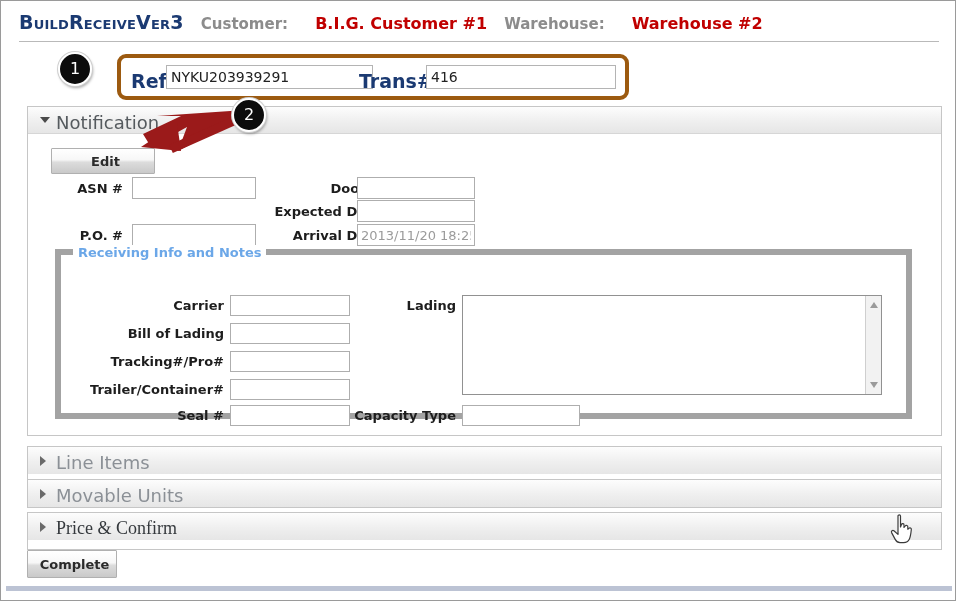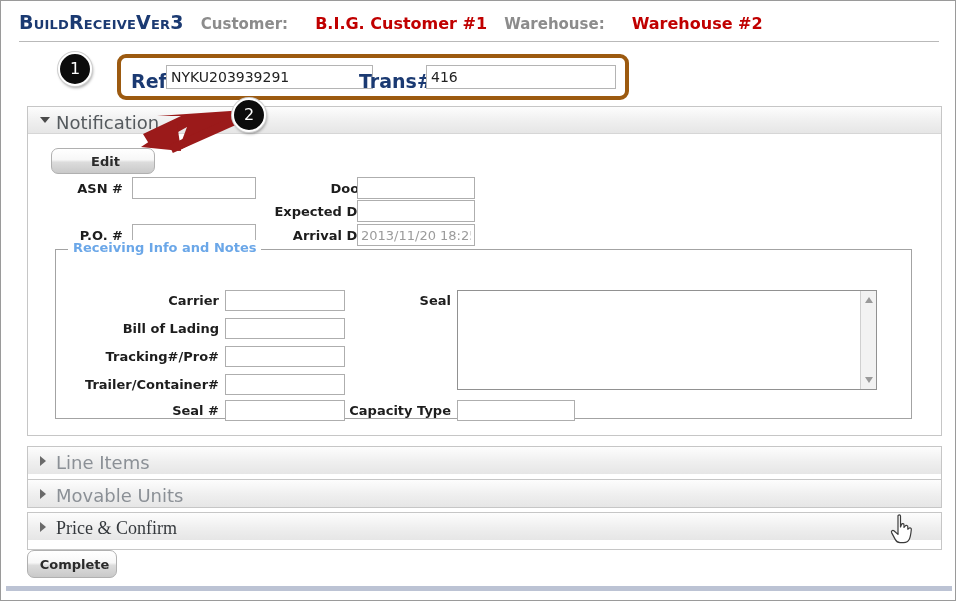--- a/index.html
+++ b/index.html
@@ -130,21 +130,21 @@
 
   #panel-notification { top: 105px; height: 330px; }
   #panel-line-items   { top: 445px; height: 40px; }
   #panel-movable      { top: 478px; height: 29px; }
   #panel-price        { top: 511px; height: 38px; font-family: Liberation Serif, serif; }
 
   
   .btn {
     position: absolute;
     border: 1px solid #b0b0b0;
-    border-radius: 7px;
+    border-radius: 1px;
     background: linear-gradient(to bottom, #ffffff 0%, #f7f7f7 45%, #dcdcdc 55%, #c9c9c9 100%);
     color: #2b2b2b;
     font-family: "DejaVu Sans", "Liberation Sans", sans-serif;
     font-weight: bold;
     font-size: 13px;
     cursor: pointer;
     padding-left: 11px;
   }
   #edit-button { left: 23px; top: 41px; width: 104px; height: 26px; }
   #complete-button { left: 26px; top: 549px; width: 90px; height: 28px; }
@@ -180,21 +180,21 @@
   .l-exp    { left: 178px; top: 97px;  width: 175px; }
   .i-exp    { left: 329px; top: 93px;  width: 118px; }
   .l-arr    { left: 198px; top: 121px; width: 155px; }
   .i-arr    { left: 329px; top: 117px; width: 118px; }
 
   
   .fieldset {
     position: absolute;
     left: 27px; top: 142px;
     width: 857px; height: 170px;
-    border: 1px solid #a3a3a3;
+    border: 6px solid #a3a3a3;
   }
   .fieldset-legend {
     position: absolute;
     left: 12px; top: -10px;
     background: #ffffff;
     padding: 0 5px;
     color: #6ba7e8;
     font-weight: bold;
     font-size: 13px;
   }
@@ -376,21 +376,21 @@
 
       <span class="fs-label l-trailer">Trailer/Container#</span>
       <input class="fs-input i-trailer" type="text" value="" style="">
 
       <span class="fs-label l-seal">Seal #</span>
       <input class="fs-input i-seal" type="text" value="" style="">
 
       <span class="fs-label l-cap">Capacity Type</span>
       <input class="fs-input i-cap" type="text" value="" style="">
 
-      <span class="fs-label l-notes">Seal</span>
+      <span class="fs-label l-notes">Lading</span>
       <div class="notes-wrap">
         <textarea class="notes-area" placeholder="" style=""></textarea>
         <div class="notes-scroll">
           <span class="sb-arrow sb-up"></span>
           <span class="sb-arrow sb-down"></span>
         </div>
       </div>
     </div>
   </div>
 

